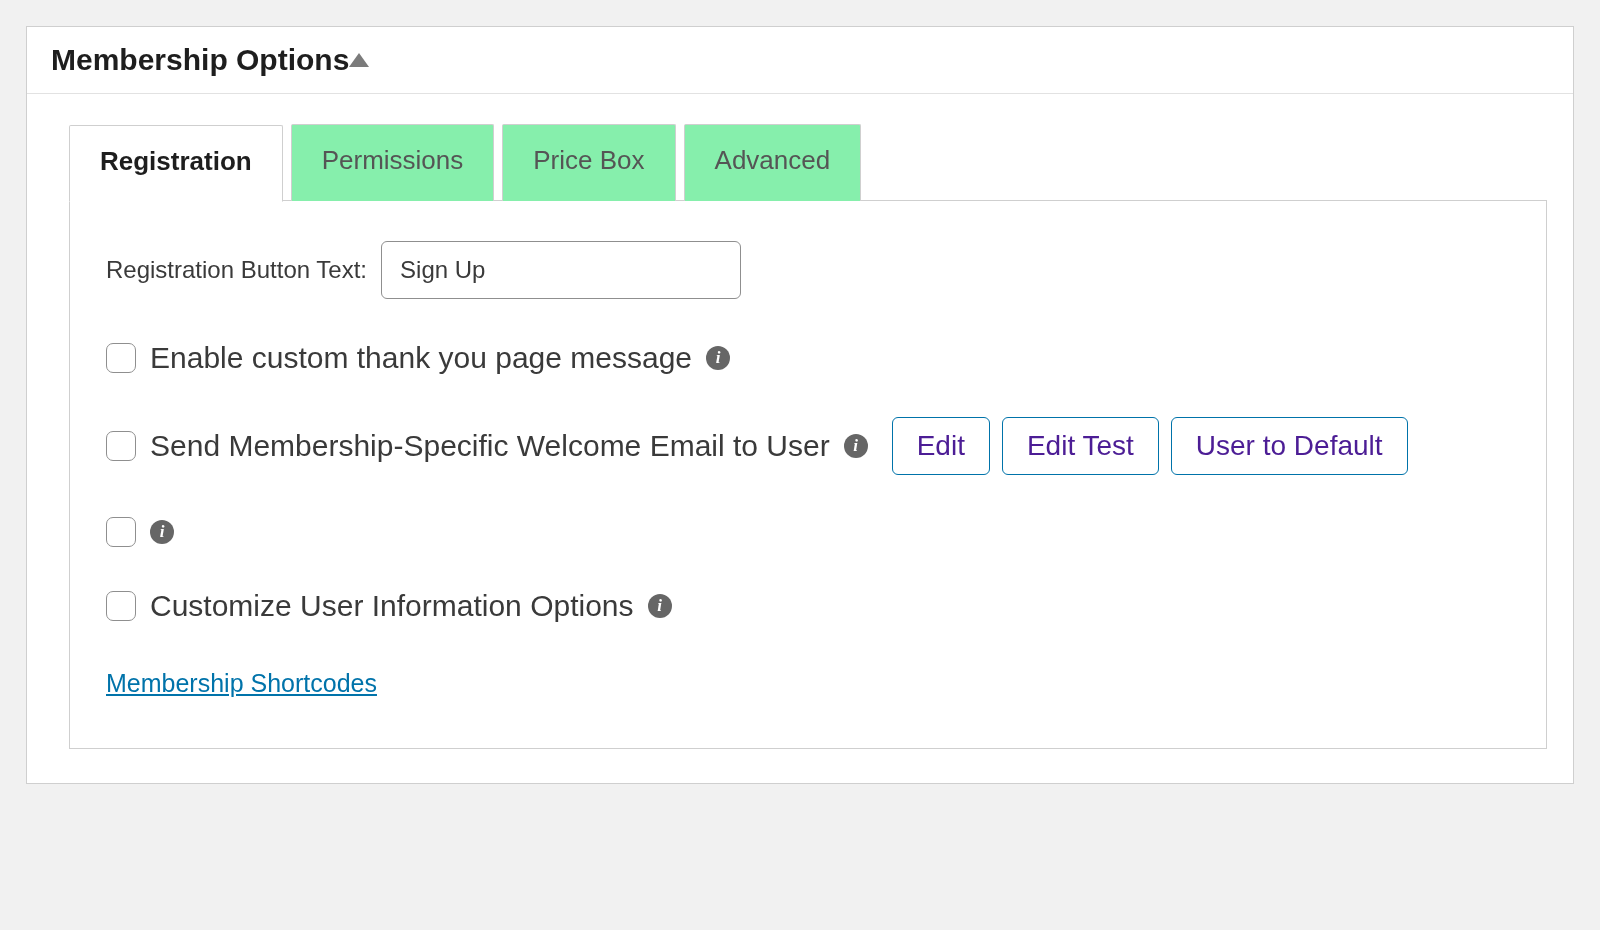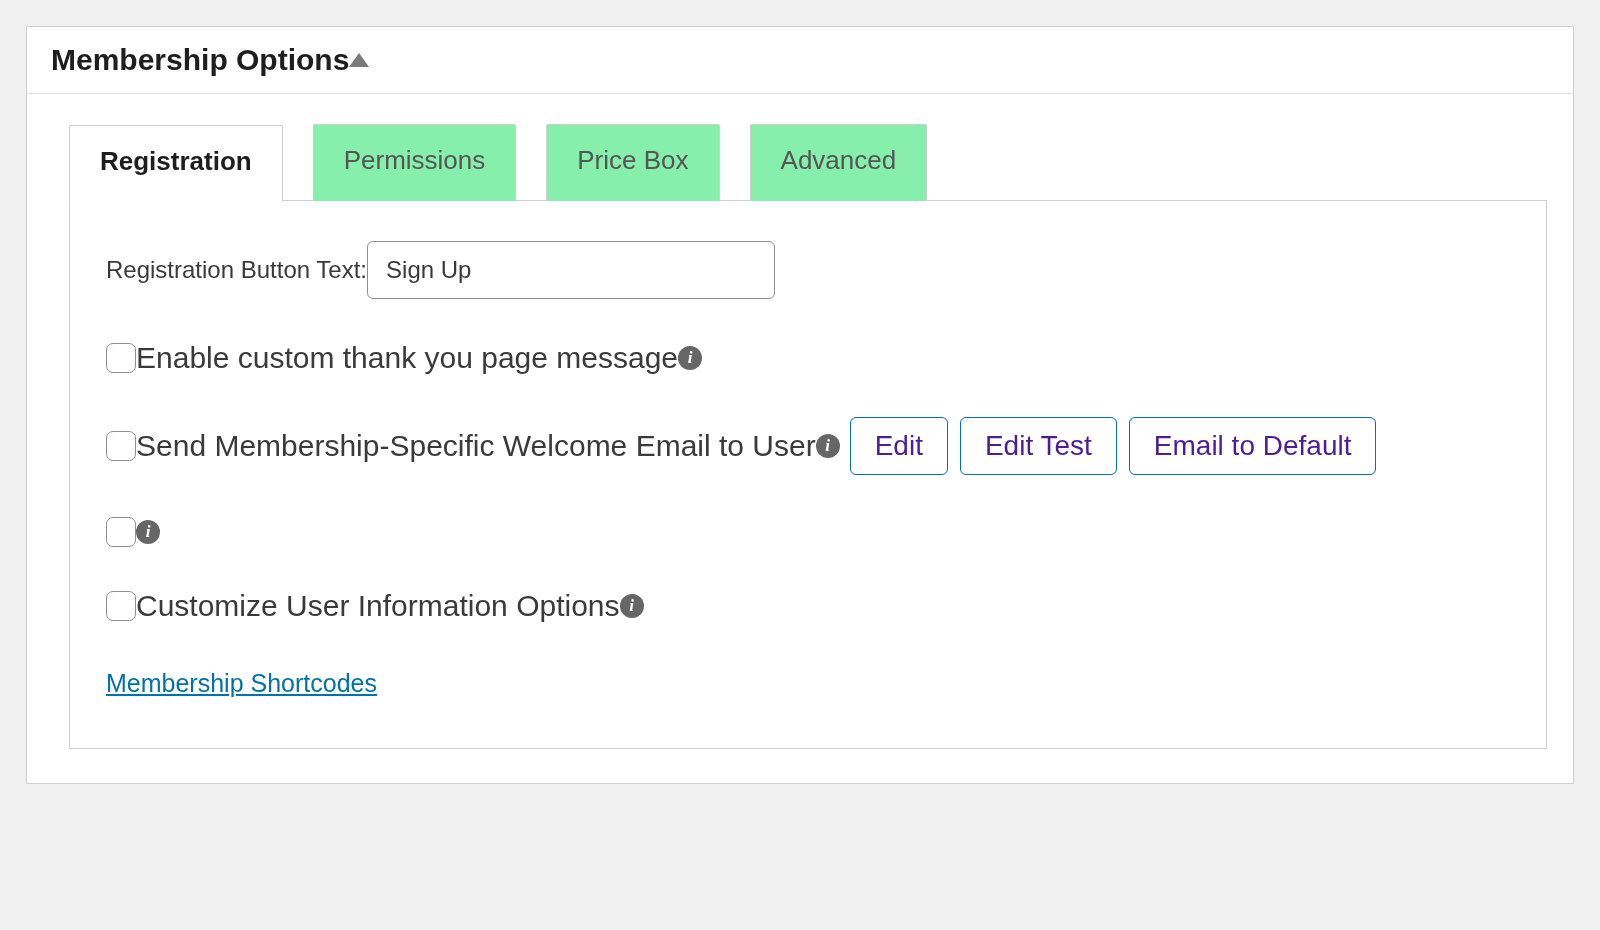--- a/index.html
+++ b/index.html
@@ -33,21 +33,21 @@
     border-right: 10px solid transparent;
     border-bottom: 14px solid #7b7b7b;
     margin-right: 8px;
   }
   .metabox-body {
     padding: 30px 26px 34px 42px;
   }
   .tabs-wrap { position: relative; }
   .tabs {
     display: flex;
-    gap: 30px;
+    gap: 8px;
     position: relative;
     z-index: 2;
   }
   .tab {
     background: #86efac;
     border: 1px solid #cfcfcf;
     border-bottom: none;
     padding: 20px 30px 24px 30px;
     font-size: 26px;
     color: #555;
@@ -66,35 +66,36 @@
   .tab-panel {
     border: 1px solid #cfcfcf;
     padding: 40px 36px 50px 36px;
     margin-top: -1px;
     position: relative;
     z-index: 1;
   }
   .form-row {
     display: flex;
     align-items: center;
+    gap: 14px;
     margin-bottom: 42px;
     flex-wrap: wrap;
   }
   .form-row:last-of-type { margin-bottom: 0; }
   .field-label {
     font-size: 24px;
     color: #3a3a3a;
   }
   .text-input {
     border: 1px solid #8f8f8f;
     border-radius: 6px;
     padding: 14px 18px;
     font-size: 24px;
     color: #3a3a3a;
-    width: 408px;
+    width: 360px;
     background: #fff;
   }
   .check {
     width: 30px; height: 30px;
     border: 1px solid #8f8f8f;
     border-radius: 7px;
     background: #fff;
     cursor: pointer;
     flex-shrink: 0;
   }
@@ -164,21 +165,21 @@
           <span class="info-icon">i</span>
         </div>
 
         <div class="form-row">
           <div class="check"></div>
           <span class="check-label">Send Membership-Specific Welcome Email to User</span>
           <span class="info-icon">i</span>
           <div class="btn-group">
             <button class="btn">Edit</button>
             <button class="btn">Edit Test</button>
-            <button class="btn">Email to Default</button>
+            <button class="btn">User to Default</button>
           </div>
         </div>
 
         <div class="form-row">
           <div class="check"></div>
           <span class="info-icon">i</span>
         </div>
 
         <div class="form-row">
           <div class="check"></div>

